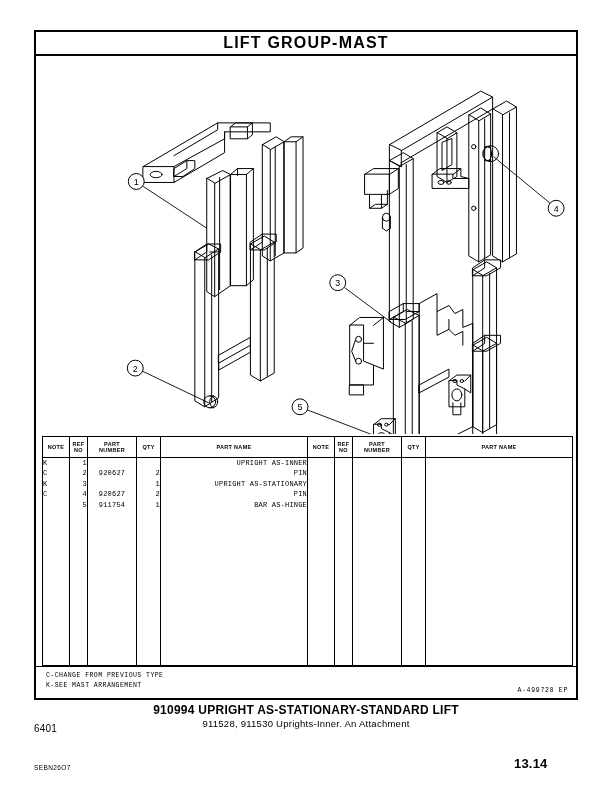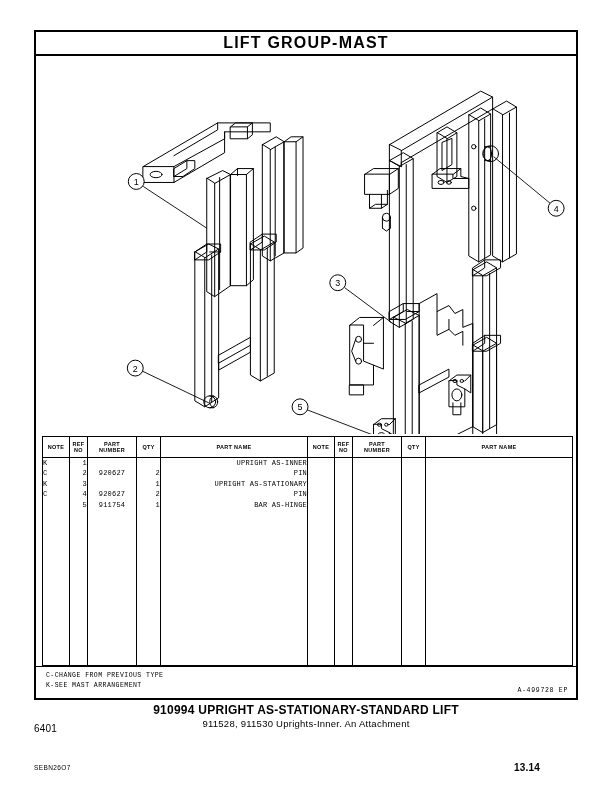--- a/index.html
+++ b/index.html
@@ -178,22 +178,22 @@
   #form-code {
     position: absolute;
     left: 34px;
     top: 62px;
     font-size: 6.5px;
     letter-spacing: 0.4px;
   }
   #page-number {
     position: absolute;
     left: 514px;
-    top: 60px;
-    font-size: 10px;
+    top: 54px;
+    font-size: 13px;
     font-weight: bold;
     letter-spacing: 0.2px;
   }
 
   
   .callout-text {
     font-family: "Liberation Sans", sans-serif;
     font-size: 9px;
     text-anchor: middle;
   }

